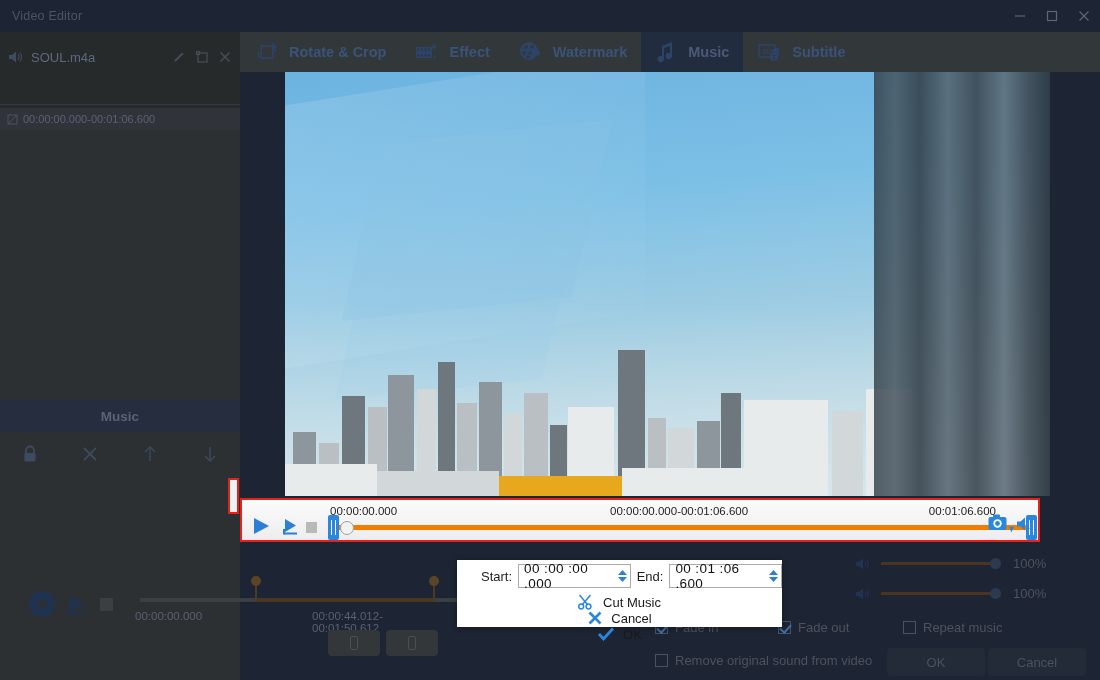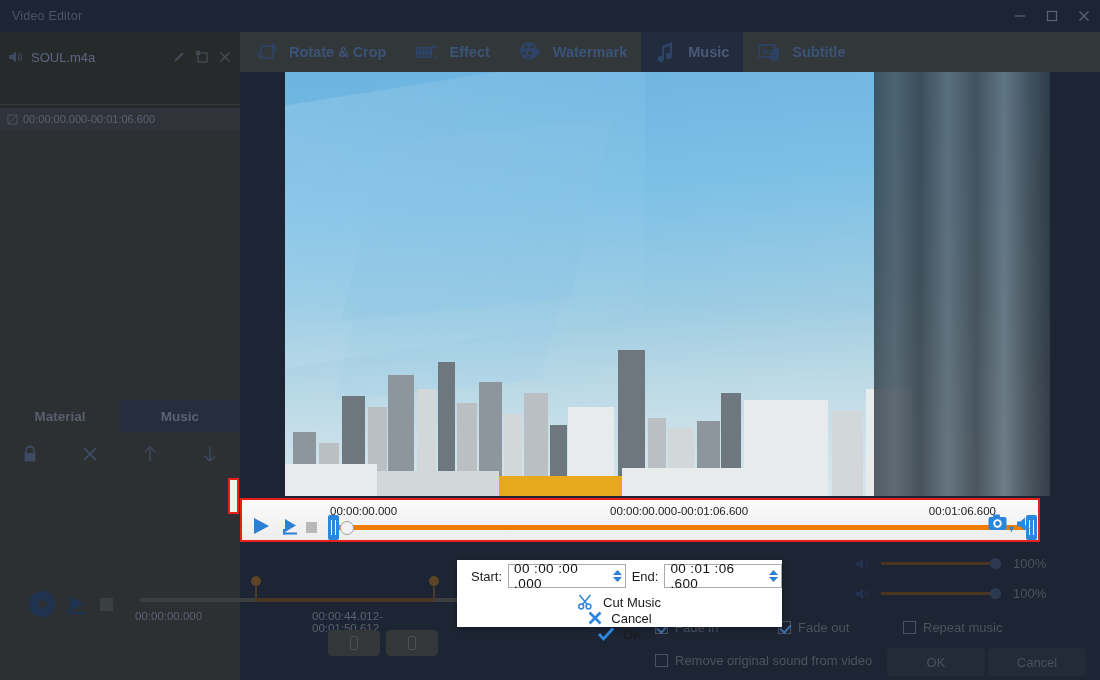--- a/index.html
+++ b/index.html
@@ -234,21 +234,21 @@
     font-size:13px; color:#4a5160;
   }
 
   
   .modal{
     position:absolute; left:457px; top:560px; width:325px; height:67px;
     background:#fff; box-shadow:0 1px 6px rgba(0,0,0,.35);
   }
   .mrow1{
     position:absolute; left:0; top:0; width:325px; height:32px;
-    display:flex; align-items:center; padding-left:14px; gap:6px;
+    display:flex; align-items:center; padding-left:24px; gap:6px;
   }
   .mlabel{ font-size:13px; color:#1c1c1c; }
   .spin{
     height:24px; border:1px solid #aaa; background:#fff;
     display:flex; align-items:center; padding:0 2px 0 5px;
   }
   .spin .val{ font-size:13.5px; color:#111; letter-spacing:.4px; }
   .spin .arrows{ display:flex; flex-direction:column; margin-left:5px; color:#2b7fd4; line-height:6px; }
   .mrow2{
     position:absolute; left:0; top:34px; width:325px; height:33px;
@@ -333,21 +333,20 @@
             <rect x="1" y="1" width="9" height="9" fill="none" stroke="currentColor" stroke-width="1"></rect>
             <line x1="1" y1="10" x2="10" y2="1" stroke="currentColor" stroke-width="1"></line>
           </svg>
       </span>
       <span>00:00:00.000-00:01:06.600</span>
     </div>
 
     <div class="left-body"></div>
 
     <div class="ltabs">
-      <div class="ltab">Material</div>
       <div class="ltab active">Music</div>
     </div>
 
     <div class="ltools">
       <span>
         <svg width="18" height="20" viewBox="0 0 18 20">
             <path d="M5 9 V6.5 a4 4 0 0 1 8 0 V9" fill="none" stroke="currentColor" stroke-width="1.8"></path>
             <rect x="3.5" y="9" width="11" height="8.5" rx="1" fill="currentColor"></rect>
           </svg>
       </span>

